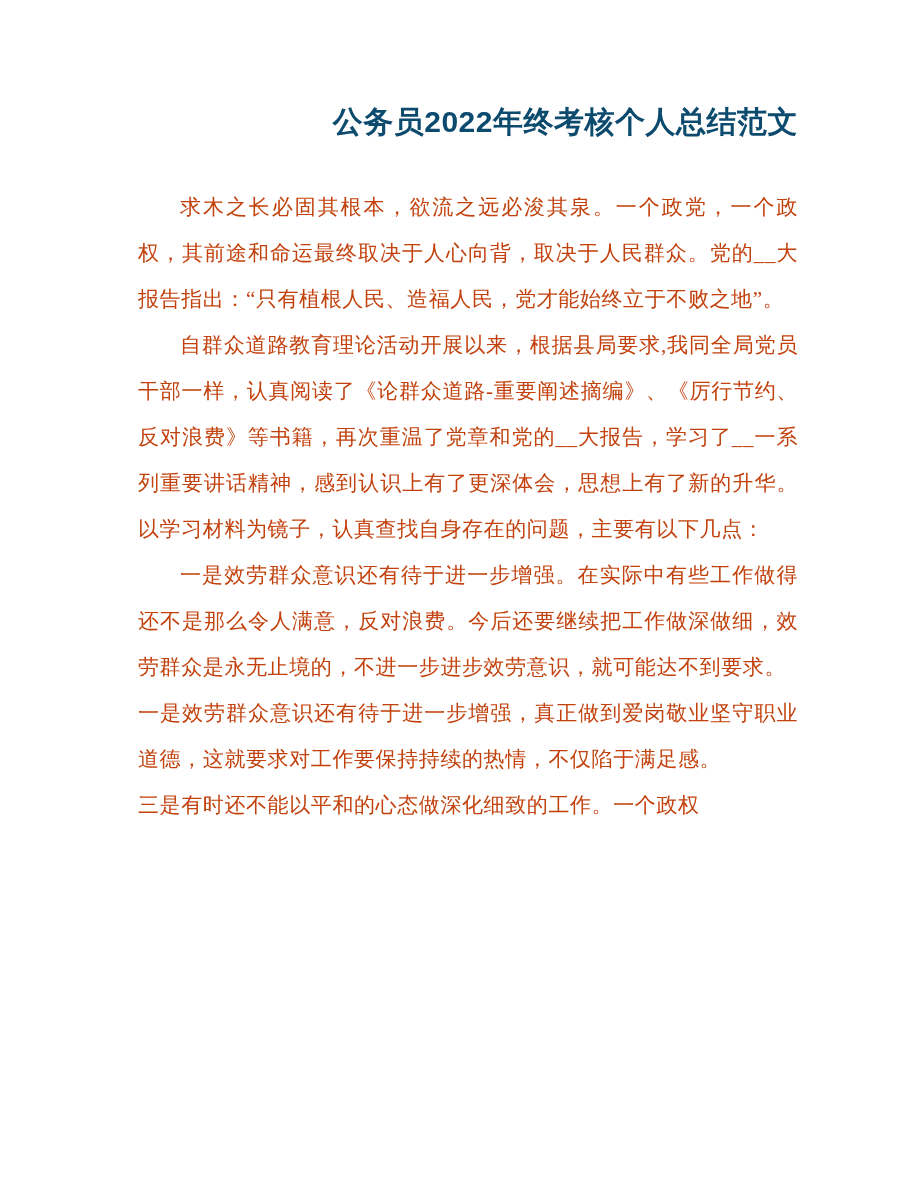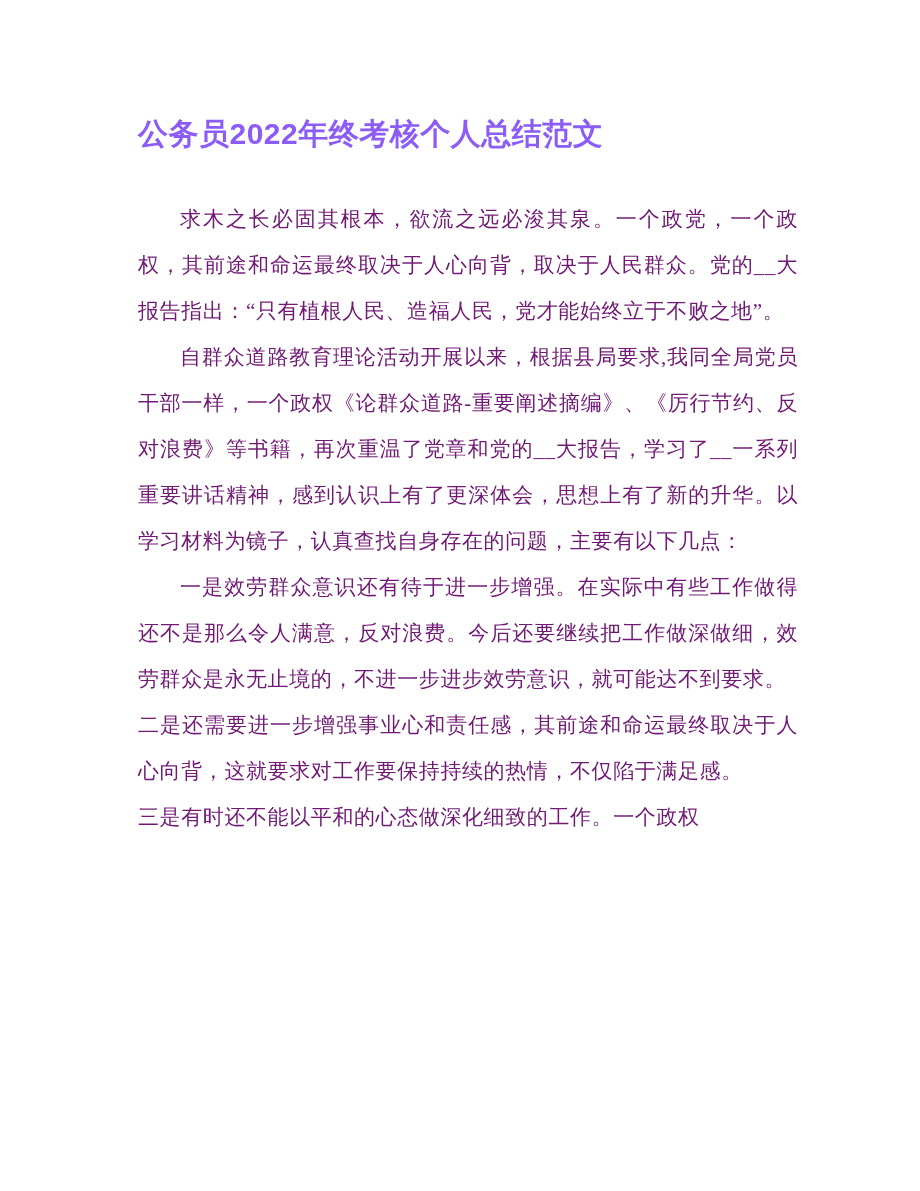--- a/index.html
+++ b/index.html
@@ -20,31 +20,31 @@
     position: absolute;
     left: 138px;
     top: 100px;
     width: 660px;
   }
   .doc-title {
     font-family: "Liberation Sans", "DejaVu Sans", sans-serif;
     font-weight: bold;
     font-size: 30px;
     line-height: 44px;
-    color: #8b5cf6;
-    text-align: left;
+    color: #0c4a6e;
+    text-align: right;
     letter-spacing: 0.5px;
-    margin: 12px 0 10px 0;
+    margin: 0 0 10px 0;
     white-space: nowrap;
   }
   .para {
     font-family: "Liberation Serif", "DejaVu Serif", serif;
     font-size: 21px;
     line-height: 46px;
-    color: #701a75;
+    color: #c2410c;
     text-align: justify;
     text-justify: inter-ideograph;
     margin: 0;
     letter-spacing: 0.6px;
     word-break: break-all;
   }
   .para.indent {
     text-indent: 2em;
   }
   .para-first {
@@ -54,22 +54,22 @@
 </head>
 <body>
 
 <div class="page">
   <div class="doc-body">
 
     <h1 class="doc-title">公务员2022年终考核个人总结范文</h1>
 
     <p class="para indent para-first">求木之长必固其根本，欲流之远必浚其泉。一个政党，一个政权，其前途和命运最终取决于人心向背，取决于人民群众。党的__大报告指出：“只有植根人民、造福人民，党才能始终立于不败之地”。</p>
 
-    <p class="para indent">自群众道路教育理论活动开展以来，根据县局要求,我同全局党员干部一样，一个政权《论群众道路-重要阐述摘编》、《厉行节约、反对浪费》等书籍，再次重温了党章和党的__大报告，学习了__一系列重要讲话精神，感到认识上有了更深体会，思想上有了新的升华。以学习材料为镜子，认真查找自身存在的问题，主要有以下几点：</p>
+    <p class="para indent">自群众道路教育理论活动开展以来，根据县局要求,我同全局党员干部一样，认真阅读了《论群众道路-重要阐述摘编》、《厉行节约、反对浪费》等书籍，再次重温了党章和党的__大报告，学习了__一系列重要讲话精神，感到认识上有了更深体会，思想上有了新的升华。以学习材料为镜子，认真查找自身存在的问题，主要有以下几点：</p>
 
     <p class="para indent">一是效劳群众意识还有待于进一步增强。在实际中有些工作做得还不是那么令人满意，反对浪费。今后还要继续把工作做深做细，效劳群众是永无止境的，不进一步进步效劳意识，就可能达不到要求。</p>
 
-    <p class="para">二是还需要进一步增强事业心和责任感，其前途和命运最终取决于人心向背，这就要求对工作要保持持续的热情，不仅陷于满足感。</p>
+    <p class="para">一是效劳群众意识还有待于进一步增强，真正做到爱岗敬业坚守职业道德，这就要求对工作要保持持续的热情，不仅陷于满足感。</p>
 
     <p class="para">三是有时还不能以平和的心态做深化细致的工作。一个政权</p>
 
   </div>
 </div>
 
 </body></html>

